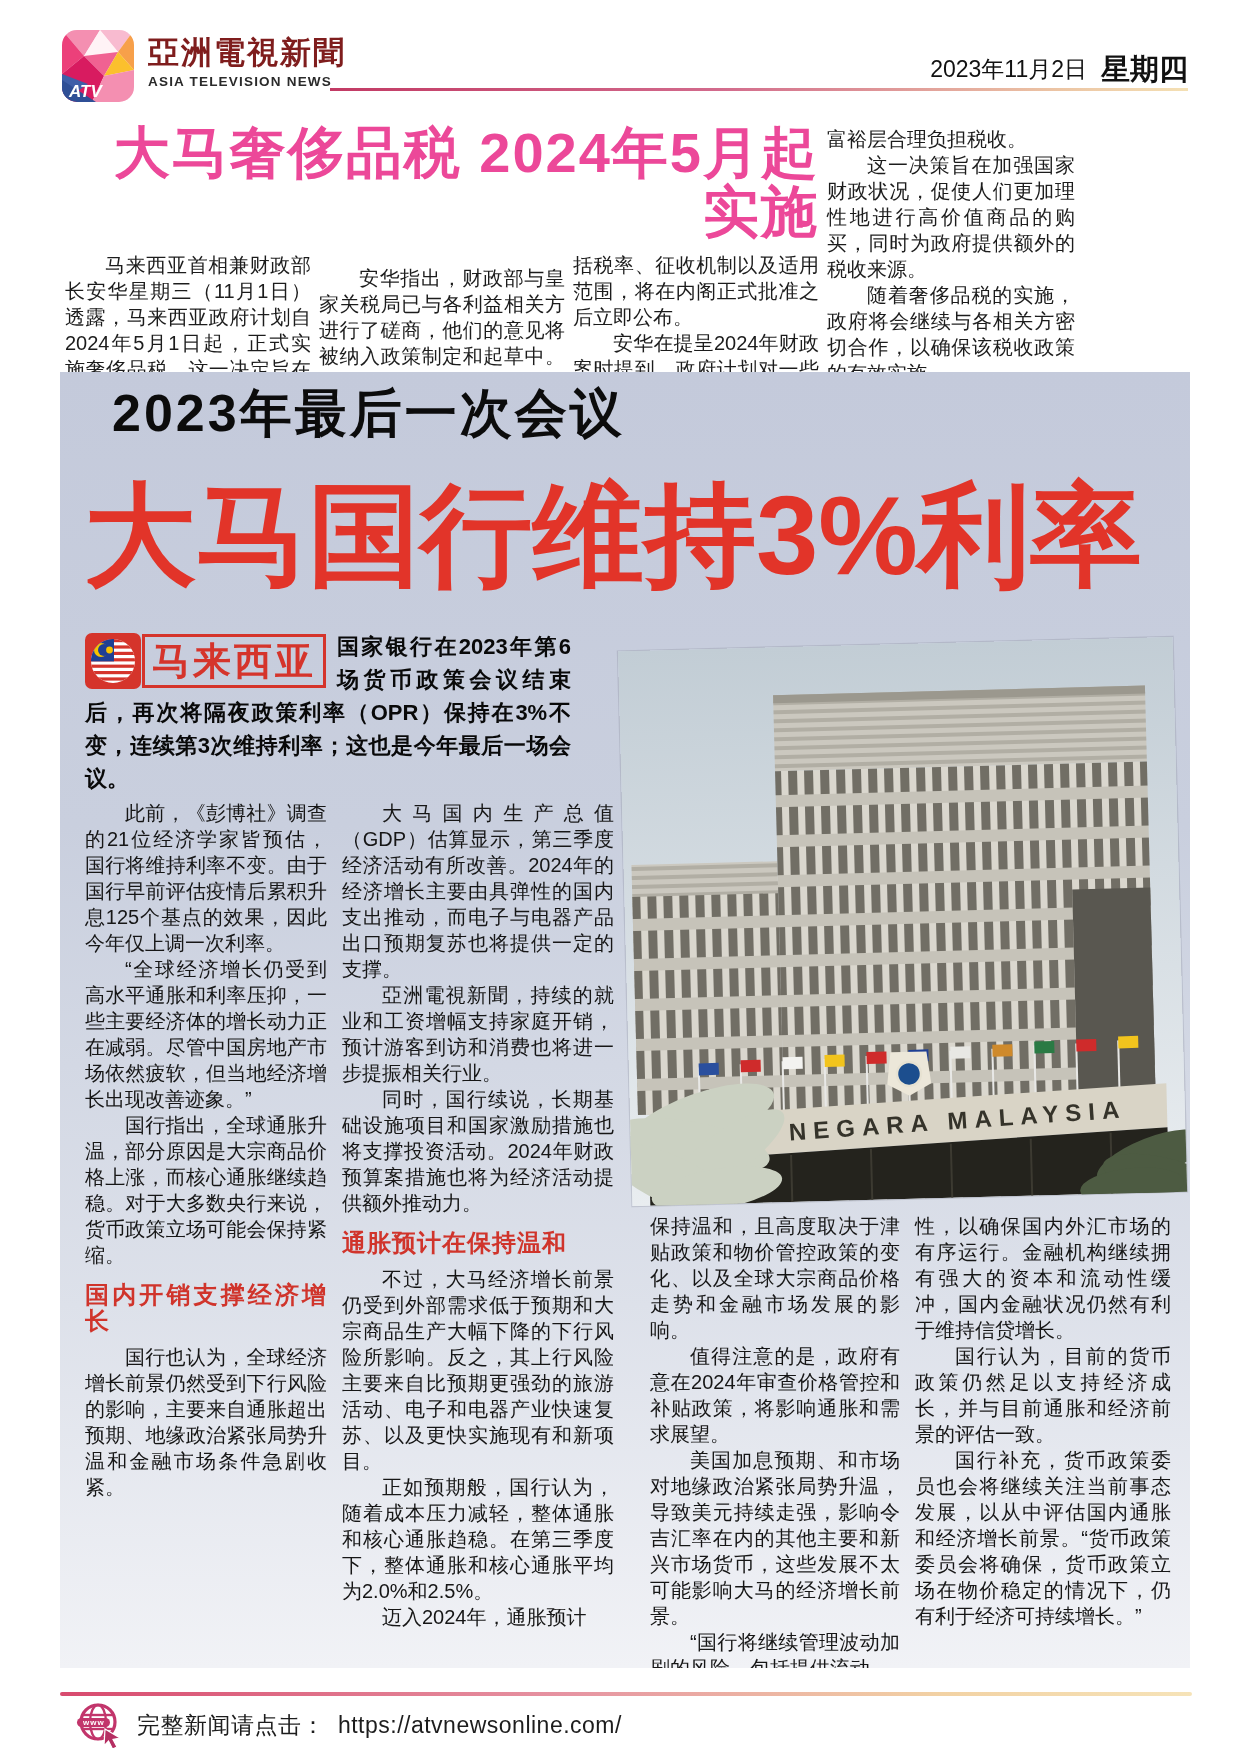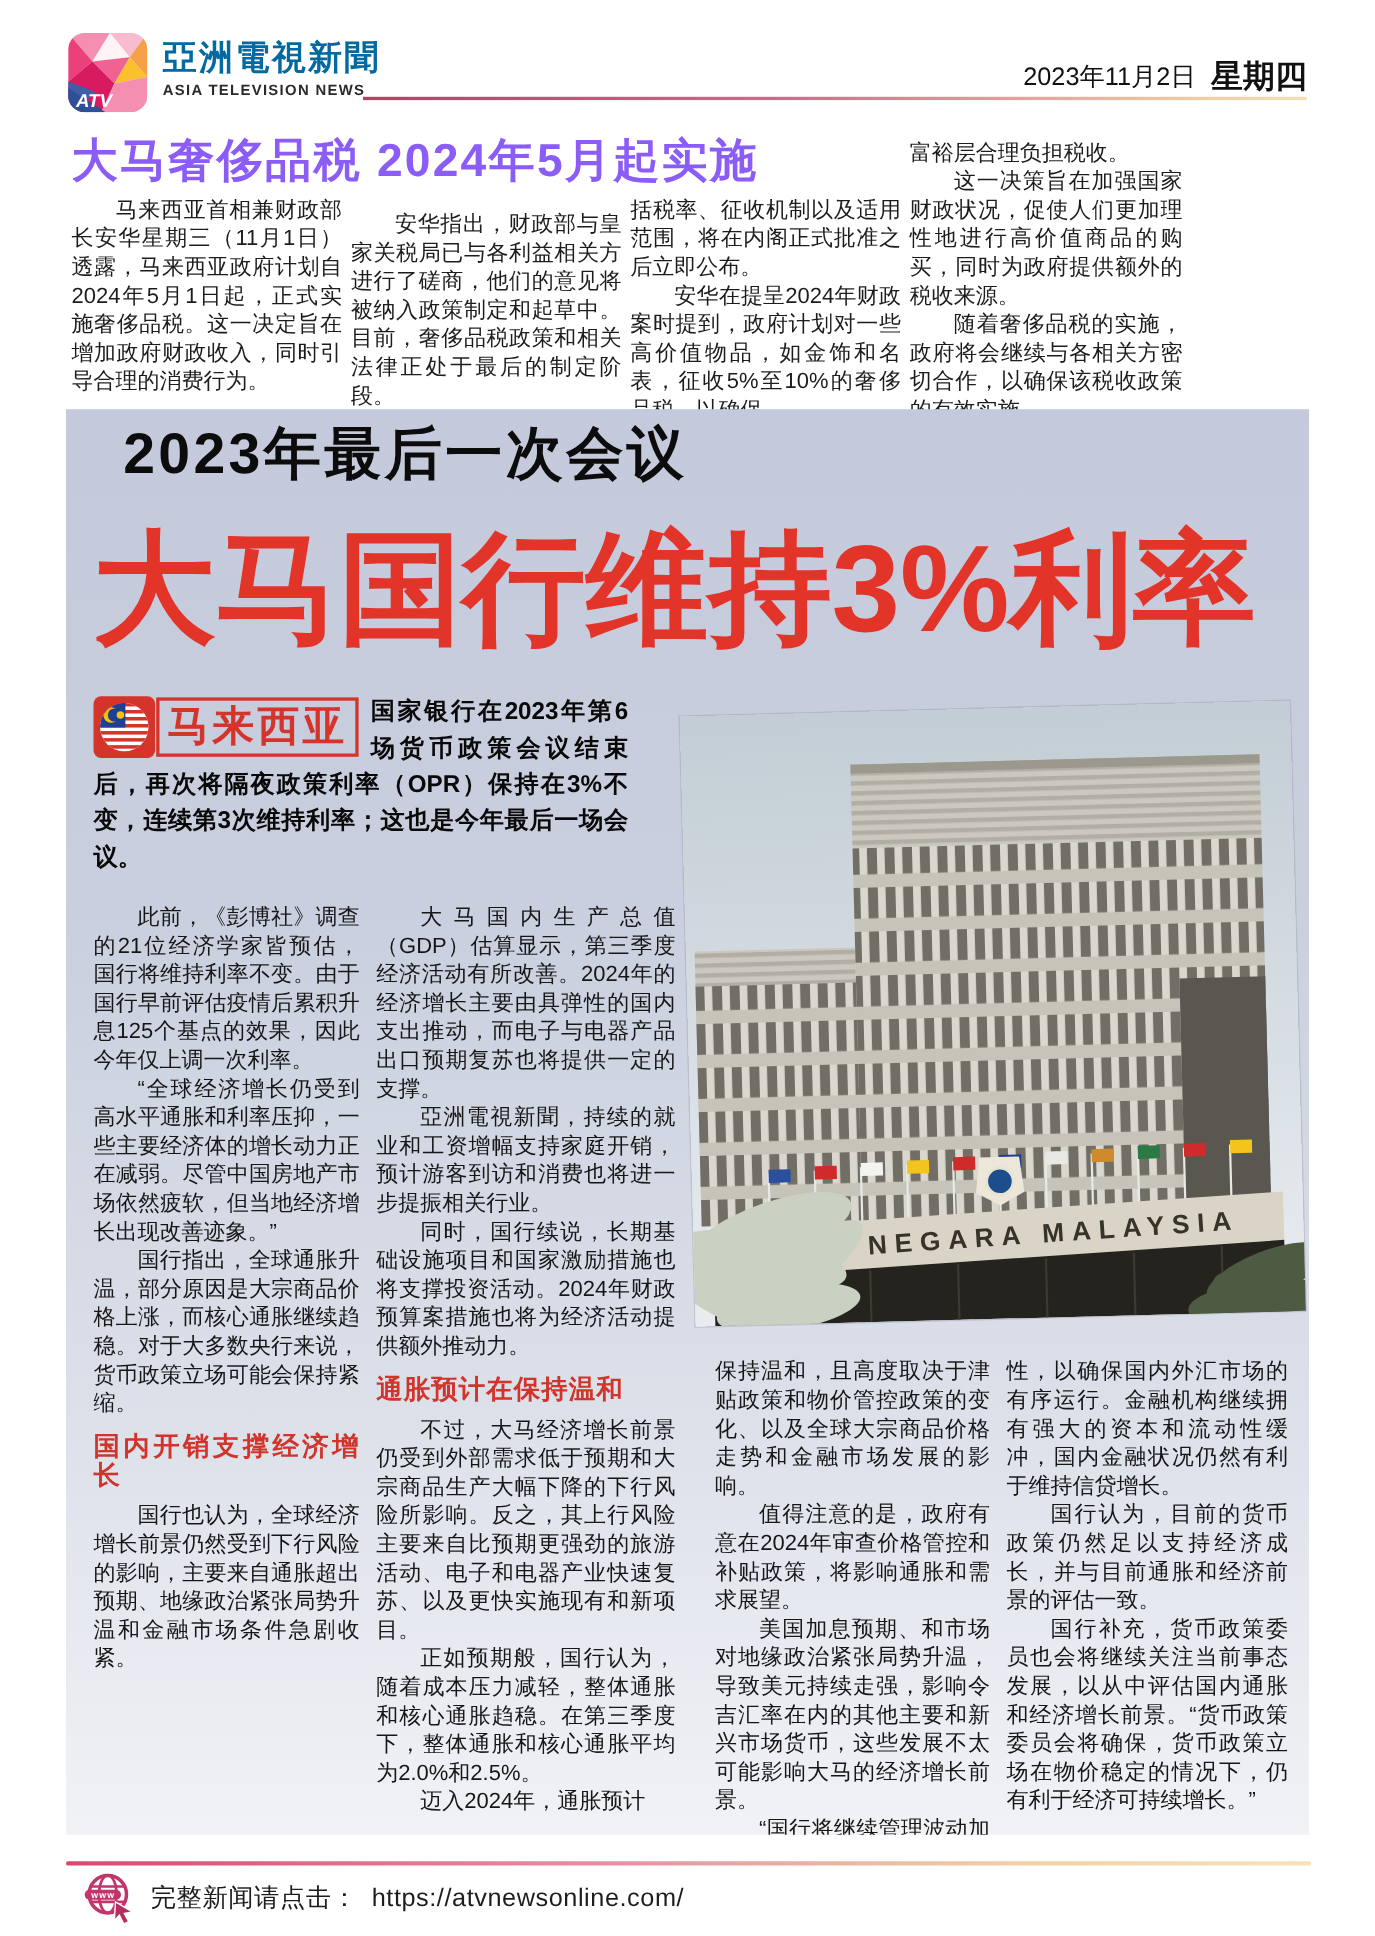--- a/index.html
+++ b/index.html
@@ -3,32 +3,32 @@
 <meta charset="utf-8">
 <style>
   html,body{margin:0;padding:0;background:#888;}
   .page{position:relative;width:1250px;height:1760px;background:#ffffff;overflow:hidden;
         font-family:"Liberation Sans","DejaVu Sans",sans-serif;color:#1c1c1c;margin:0 auto;}
 
   
   .header{position:absolute;left:62px;top:26px;right:62px;height:76px;}
   .logo{position:absolute;left:0;top:4px;width:72px;height:72px;}
   .brand{position:absolute;left:86px;top:10px;}
-  .brand-cn{font-size:31px;font-weight:900;color:#0369a1;letter-spacing:2px;line-height:1.1;}
+  .brand-cn{font-size:31px;font-weight:900;color:#7f1d1d;letter-spacing:2px;line-height:1.1;}
   .brand-en{font-size:13.5px;font-weight:bold;color:#2a2a2a;letter-spacing:1.2px;margin-top:4px;}
   .header-rule{position:absolute;left:268px;right:0;top:62px;height:3px;
       background:linear-gradient(90deg,#c23a64,#d26a8c 45%,#ecc5a4 85%,#f4e0b4);}
   .header-date{position:absolute;right:0;top:24px;font-size:23px;color:#111;white-space:nowrap;}
   .header-weekday{font-size:29px;font-weight:900;margin-left:14px;vertical-align:-2px;}
 
   
   .toparticle{position:absolute;left:65px;top:120px;width:1010px;
       display:grid;grid-template-columns:246px 246px 246px 248px;column-gap:8px;}
-  .ta-headline{grid-column:1/4;grid-row:1;font-size:42px;font-weight:900;color:#8b5cf6;
-      text-align:left;letter-spacing:2px;padding:4px 0 10px 0;line-height:1.05;}
+  .ta-headline{grid-column:1/4;grid-row:1;font-size:56px;font-weight:900;color:#ec4899;
+      text-align:right;letter-spacing:2px;padding:4px 0 10px 0;line-height:1.05;}
   .ta-col{font-size:20px;line-height:26px;text-align:justify;}
   .ta-col p{margin:0;text-indent:2em;}
   .ta-col p.cont{text-indent:0;}
   .col-a{grid-column:1;grid-row:2;}
   .col-b{grid-column:2;grid-row:2;margin-top:13px;}
   .col-c{grid-column:3;grid-row:2;}
   .col-d{grid-column:4;grid-row:1/3;padding-top:6px;}
 
   
   .mainblock{position:absolute;left:60px;top:372px;width:1130px;height:1296px;overflow:hidden;
@@ -42,21 +42,21 @@
       line-height:33px;text-align:justify;color:#090909;}
   .mb-tag{float:left;width:242px;height:58px;margin:2px 10px 4px 0;display:flex;align-items:center;}
   .tag-flagbox{width:56px;height:56px;background:#d5342b;border-radius:7px;
       display:flex;align-items:center;justify-content:center;flex:0 0 auto;}
   .tag-label{margin-left:1px;border:3px solid #d5342b;color:#d5342b;font-weight:900;
       font-size:38px;letter-spacing:3px;line-height:48px;height:48px;padding:0 7px;white-space:nowrap;}
 
   .mb-photo{position:absolute;left:565px;top:272px;width:555px;height:555px;
       transform:rotate(-1.5deg);transform-origin:50% 50%;box-shadow:0 0 0 1px rgba(120,125,140,.25);}
 
-  .mb-col{position:absolute;top:428px;font-size:20px;line-height:26px;text-align:justify;color:#161616;margin-top:21px;}
+  .mb-col{position:absolute;top:428px;font-size:20px;line-height:26px;text-align:justify;color:#161616;}
   .mb-col p{margin:0;text-indent:2em;}
   .mb-col p.cont{text-indent:0;}
   .mb-col .subhead{color:#d0342b;font-weight:900;font-size:24px;text-indent:0;
       margin:14px 0 10px 0;letter-spacing:1px;}
   .col-1{left:25px;width:242px;}
   .col-2{left:282px;width:272px;}
   .col-3{left:590px;top:841px;width:250px;}
   .col-4{left:855px;top:841px;width:256px;}
 
   

